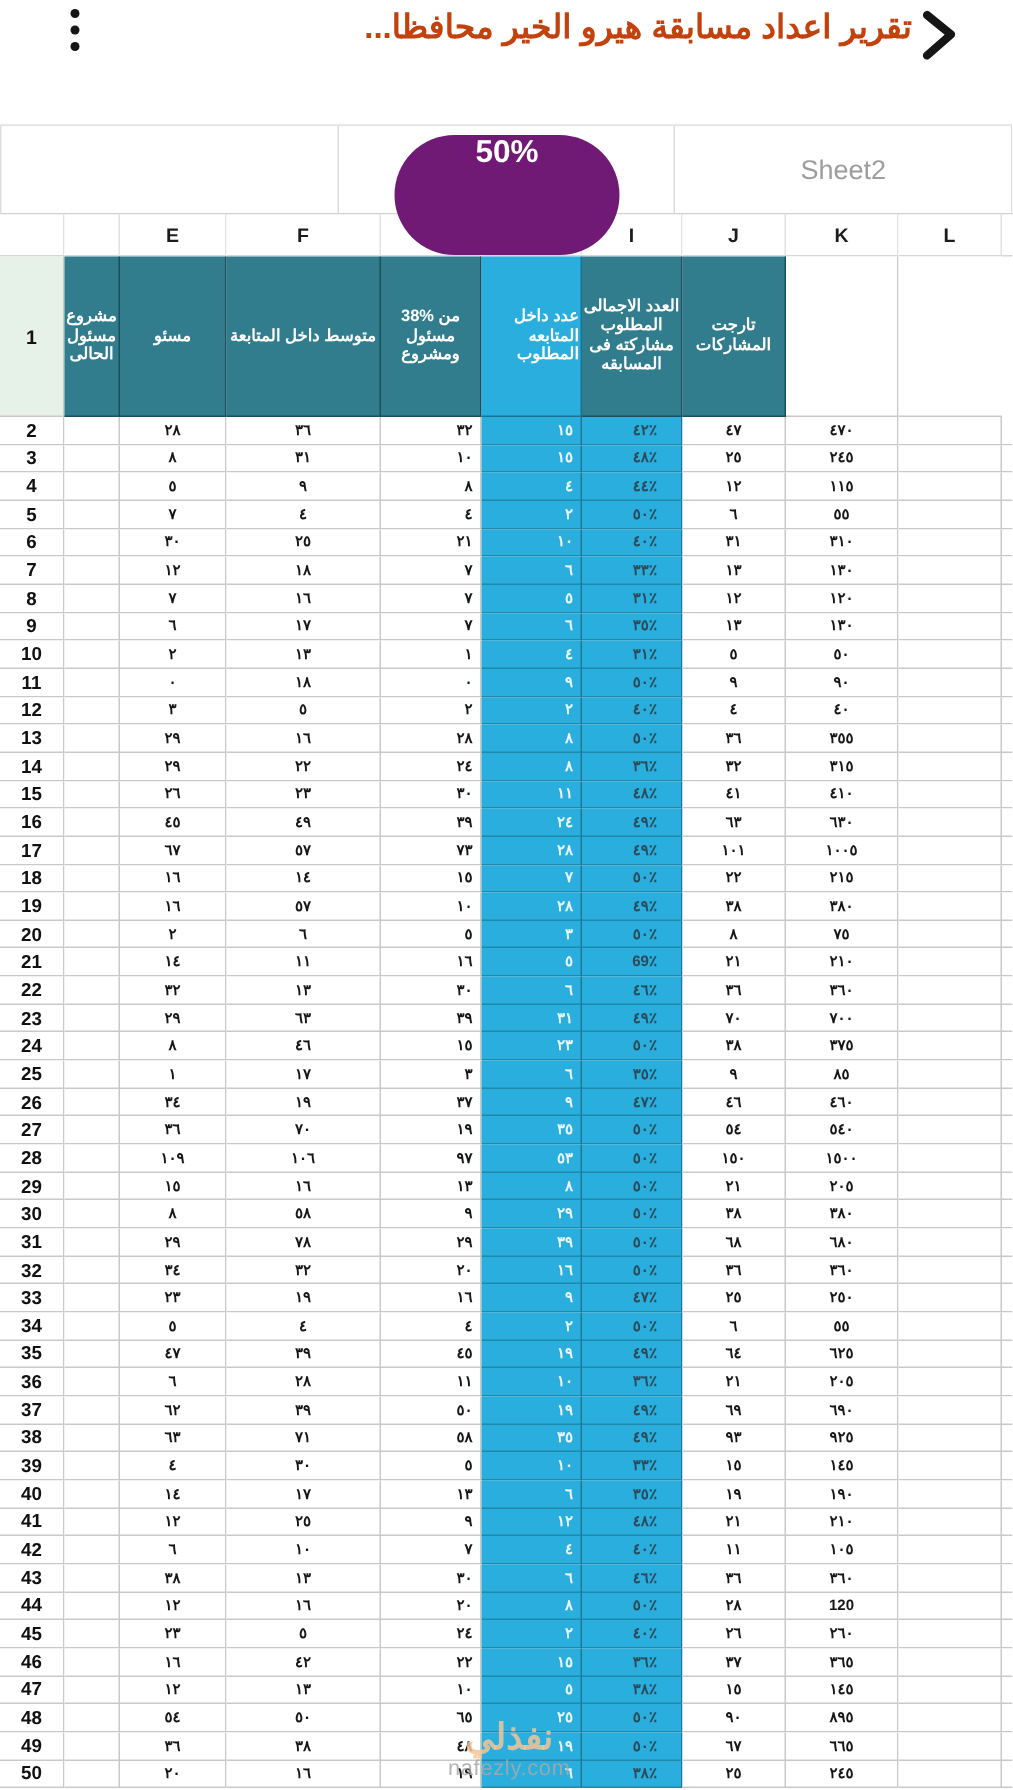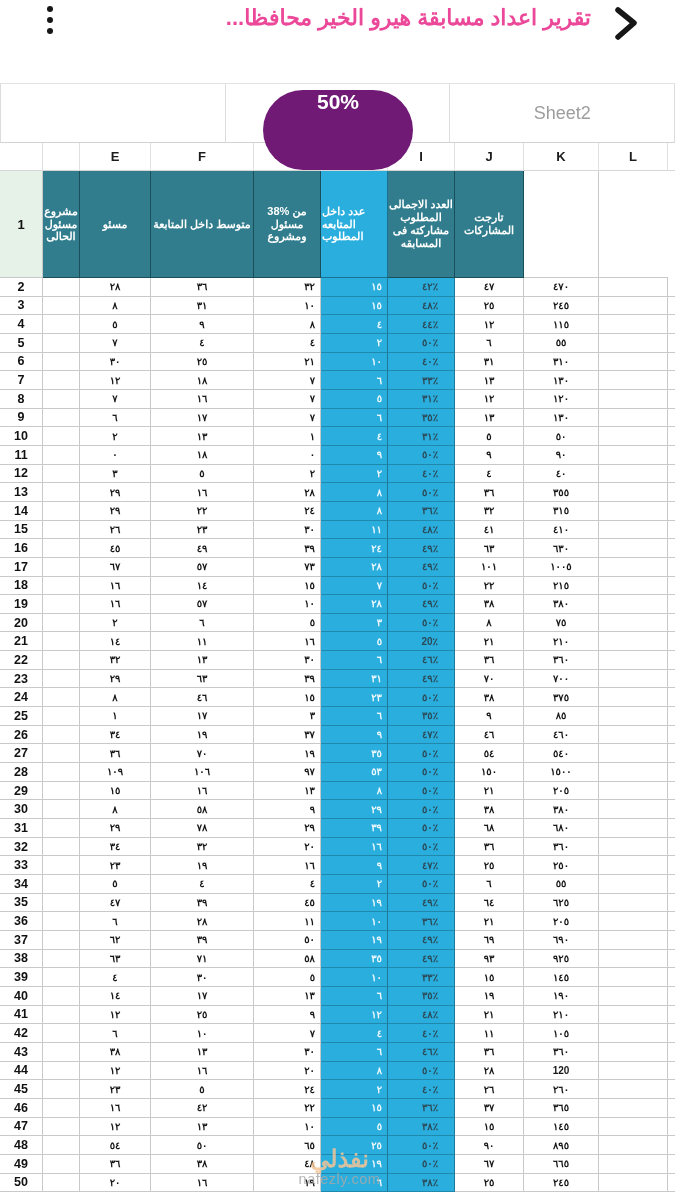--- a/index.html
+++ b/index.html
@@ -4,22 +4,22 @@
 <style>
   html,body{margin:0;padding:0;background:#fff;}
   #app{position:relative;width:675px;height:1193px;overflow:hidden;background:#fff;
        font-family:"Liberation Sans",sans-serif;}
   
   #topbar{position:absolute;top:0;left:0;width:675px;height:83px;background:#fff;}
   #kebab{position:absolute;left:42px;top:6px;width:16px;height:34px;display:flex;
          flex-direction:column;align-items:center;justify-content:flex-start;gap:5px;cursor:pointer;}
   #kebab i{width:6px;height:6px;border-radius:50%;background:#161616;}
   #back{position:absolute;right:30px;top:4px;width:40px;height:40px;}
-  #title{position:absolute;right:84px;top:5px;max-width:470px;white-space:nowrap;overflow:hidden;
-         direction:rtl;font-size:22px;font-weight:bold;color:#ec4899;}
+  #title{position:absolute;right:67px;top:5px;max-width:470px;white-space:nowrap;overflow:hidden;
+         direction:rtl;font-size:22px;font-weight:bold;color:#c2410c;}
   
   #tabbar{position:absolute;top:83px;left:0;width:675px;height:60px;display:flex;
           background:#efefef;border-top:1px solid #e2e2e2;box-sizing:border-box;}
   .tab{flex:1;display:flex;align-items:center;justify-content:center;background:#fff;
        border-right:1px solid #dcdcdc;border-bottom:1px solid #d2d2d2;box-sizing:border-box;
        font-size:18px;color:#9d9d9d;cursor:pointer;}
   .tab:first-child{border-left:1px solid #dcdcdc;}
   .tab.active{background:#e8f3ec;color:#1d9e3f;font-weight:bold;}
   
   #pill{position:absolute;left:263px;top:90px;width:150px;height:80px;border-radius:40px;
@@ -36,21 +36,21 @@
         font-size:10px;font-weight:bold;color:#161616;}
   .letter{border-right:1px solid #e0e0e0;border-bottom:1px solid #d6d6d6;
           font-size:13px;font-weight:bold;color:#1c1c1c;}
   .rn{font-size:12.5px;font-weight:bold;color:#111;}
   .rn1{background:#e6f1e8;font-size:13px;}
   .t{background:#317d8e;color:#fff;border-right:1px solid rgba(8,40,50,.55);
      border-bottom:1px solid rgba(8,40,50,.55);font-size:11px;line-height:1.18;
      text-align:center;padding:2px 1px;direction:rtl;}
   .bh{background:#2aaede;color:#fff;border-right:1px solid rgba(8,40,50,.45);
       border-bottom:1px solid rgba(8,40,50,.45);font-size:11px;line-height:1.18;
-      text-align:left;padding:2px 1px;direction:rtl;}
+      text-align:right;padding:2px 1px;direction:rtl;}
   .bv{background:#2aaede;color:#eef9ff;justify-content:flex-end;padding-right:5px;
       border-right:1px solid rgba(0,0,0,.30);border-bottom:1px solid rgba(0,0,0,.22);}
   .bp{background:#2aaede;color:#2c4a57;justify-content:flex-end;padding-right:16px;direction:ltr;
       border-right:1px solid rgba(0,0,0,.30);border-bottom:1px solid rgba(0,0,0,.22);}
   .ri{justify-content:flex-end;padding-right:5px;}
   .lastcol{border-right:none;}
   .hltr{direction:ltr;}
   
   #wm{position:absolute;left:257px;top:1146px;width:165px;z-index:60;text-align:center;
       pointer-events:none;}
@@ -321,21 +321,21 @@
         <div class="cell ce">٨</div>
         <div class="cell ce">٧٥</div>
         <div class="cell "></div>
         <div class="cell  lastcol"></div>
         <div class="cell rn">21</div>
         <div class="cell "></div>
         <div class="cell ce">١٤</div>
         <div class="cell ce">١١</div>
         <div class="cell ri">١٦</div>
         <div class="cell bv">٥</div>
-        <div class="cell bp hltr">20٪</div>
+        <div class="cell bp hltr">69٪</div>
         <div class="cell ce">٢١</div>
         <div class="cell ce">٢١٠</div>
         <div class="cell "></div>
         <div class="cell  lastcol"></div>
         <div class="cell rn">22</div>
         <div class="cell "></div>
         <div class="cell ce">٣٢</div>
         <div class="cell ce">١٣</div>
         <div class="cell ri">٣٠</div>
         <div class="cell bv">٦</div>

